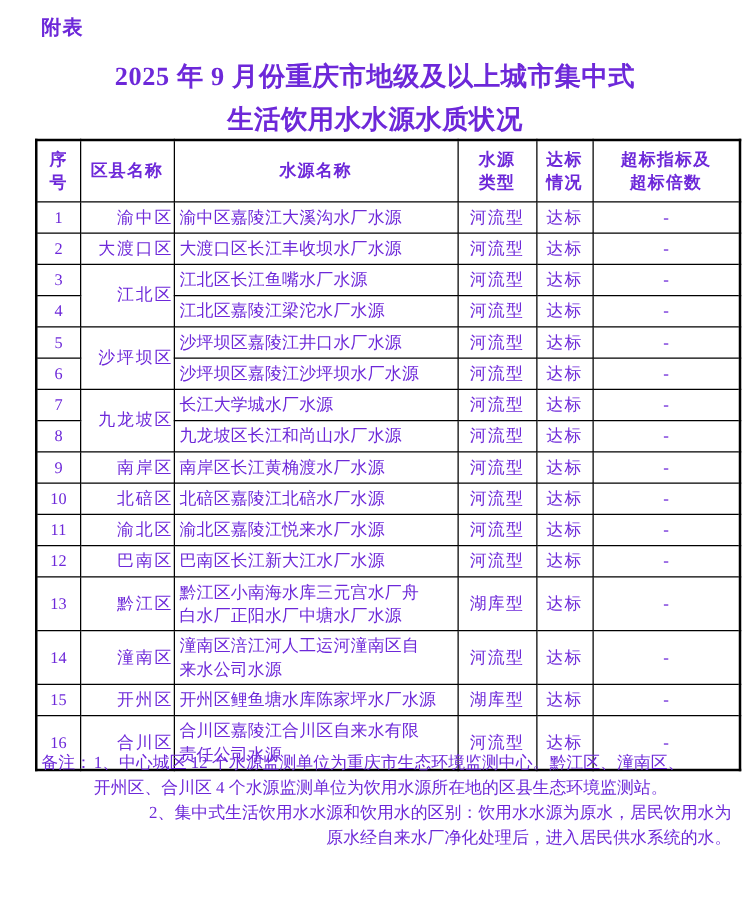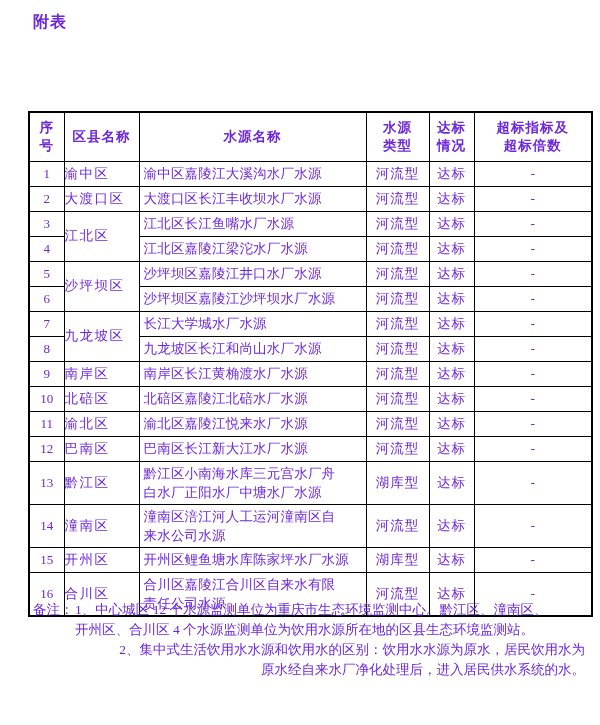--- a/index.html
+++ b/index.html
@@ -51,21 +51,21 @@
   .wq th {
     font-weight: bold;
     text-align: center;
     white-space: pre-line;
     line-height: 18px;
     letter-spacing: 1px;
   }
   .wq tbody tr { height: 25px; }
   .wq tbody tr.tall { height: 43px; }
   td.c-no { text-align: center; font-size: 13px; }
-  td.c-district { text-align: left; letter-spacing: 1.5px; }
+  td.c-district { text-align: right; letter-spacing: 1.5px; }
   td.c-source {
     text-align: left;
     padding: 2px 4px;
     white-space: pre-line;
     letter-spacing: 0.2px;
     line-height: 19px;
   }
   td.c-type, td.c-status { text-align: center; letter-spacing: 1px; }
   td.c-exceed { text-align: center; }
   .notes {
@@ -82,20 +82,22 @@
   .note-2 { padding-left: 28px; text-indent: 14px; text-align: right; }
 </style>
 </head>
 <body>
 
 <div class="page">
 
   <div class="annex">附表</div>
 
   <div class="title">
+    <div>2025 年 9 月份重庆市地级及以上城市集中式</div>
+    <div>生活饮用水水源水质状况</div>
   </div>
 
   <table class="wq">
     <colgroup>
       <col style="width:35px">
       <col style="width:75px">
       <col style="width:227px">
       <col style="width:63px">
       <col style="width:45px">
       <col style="width:118px">

